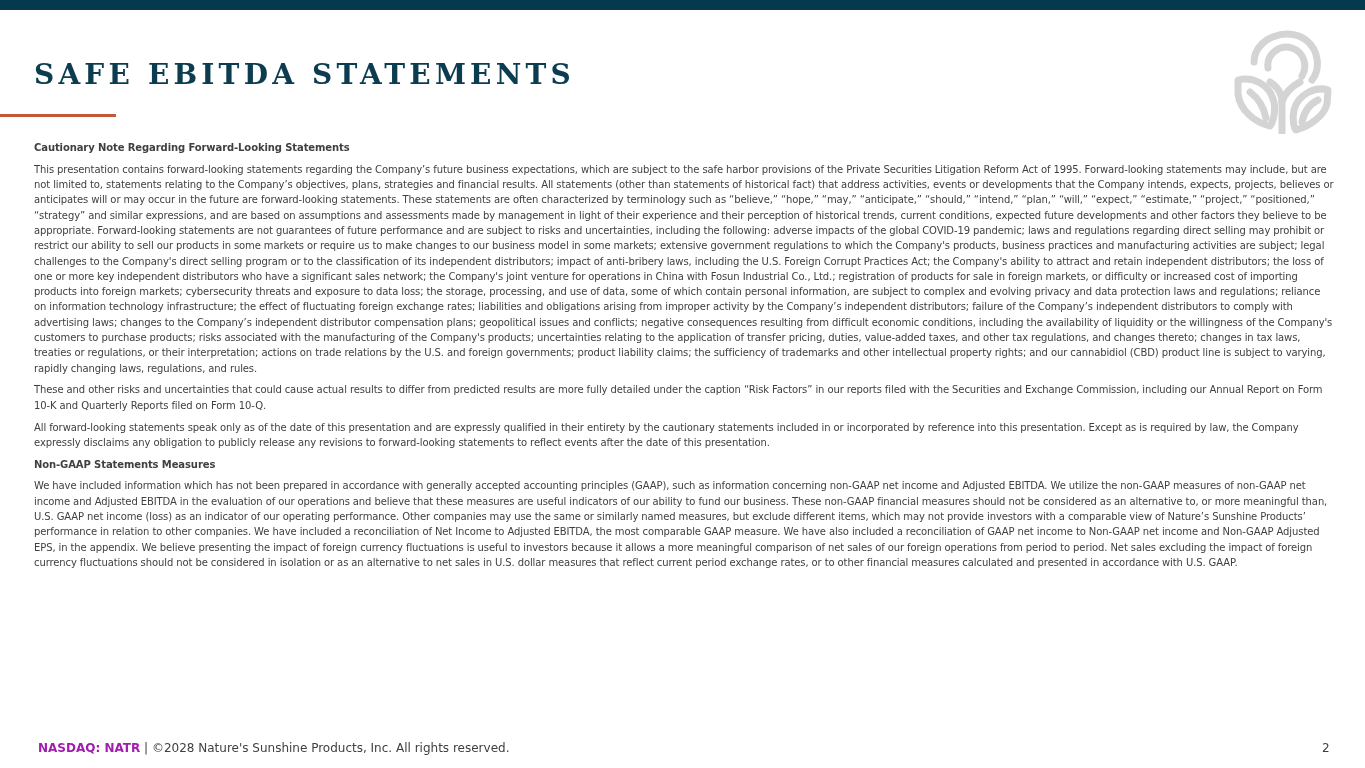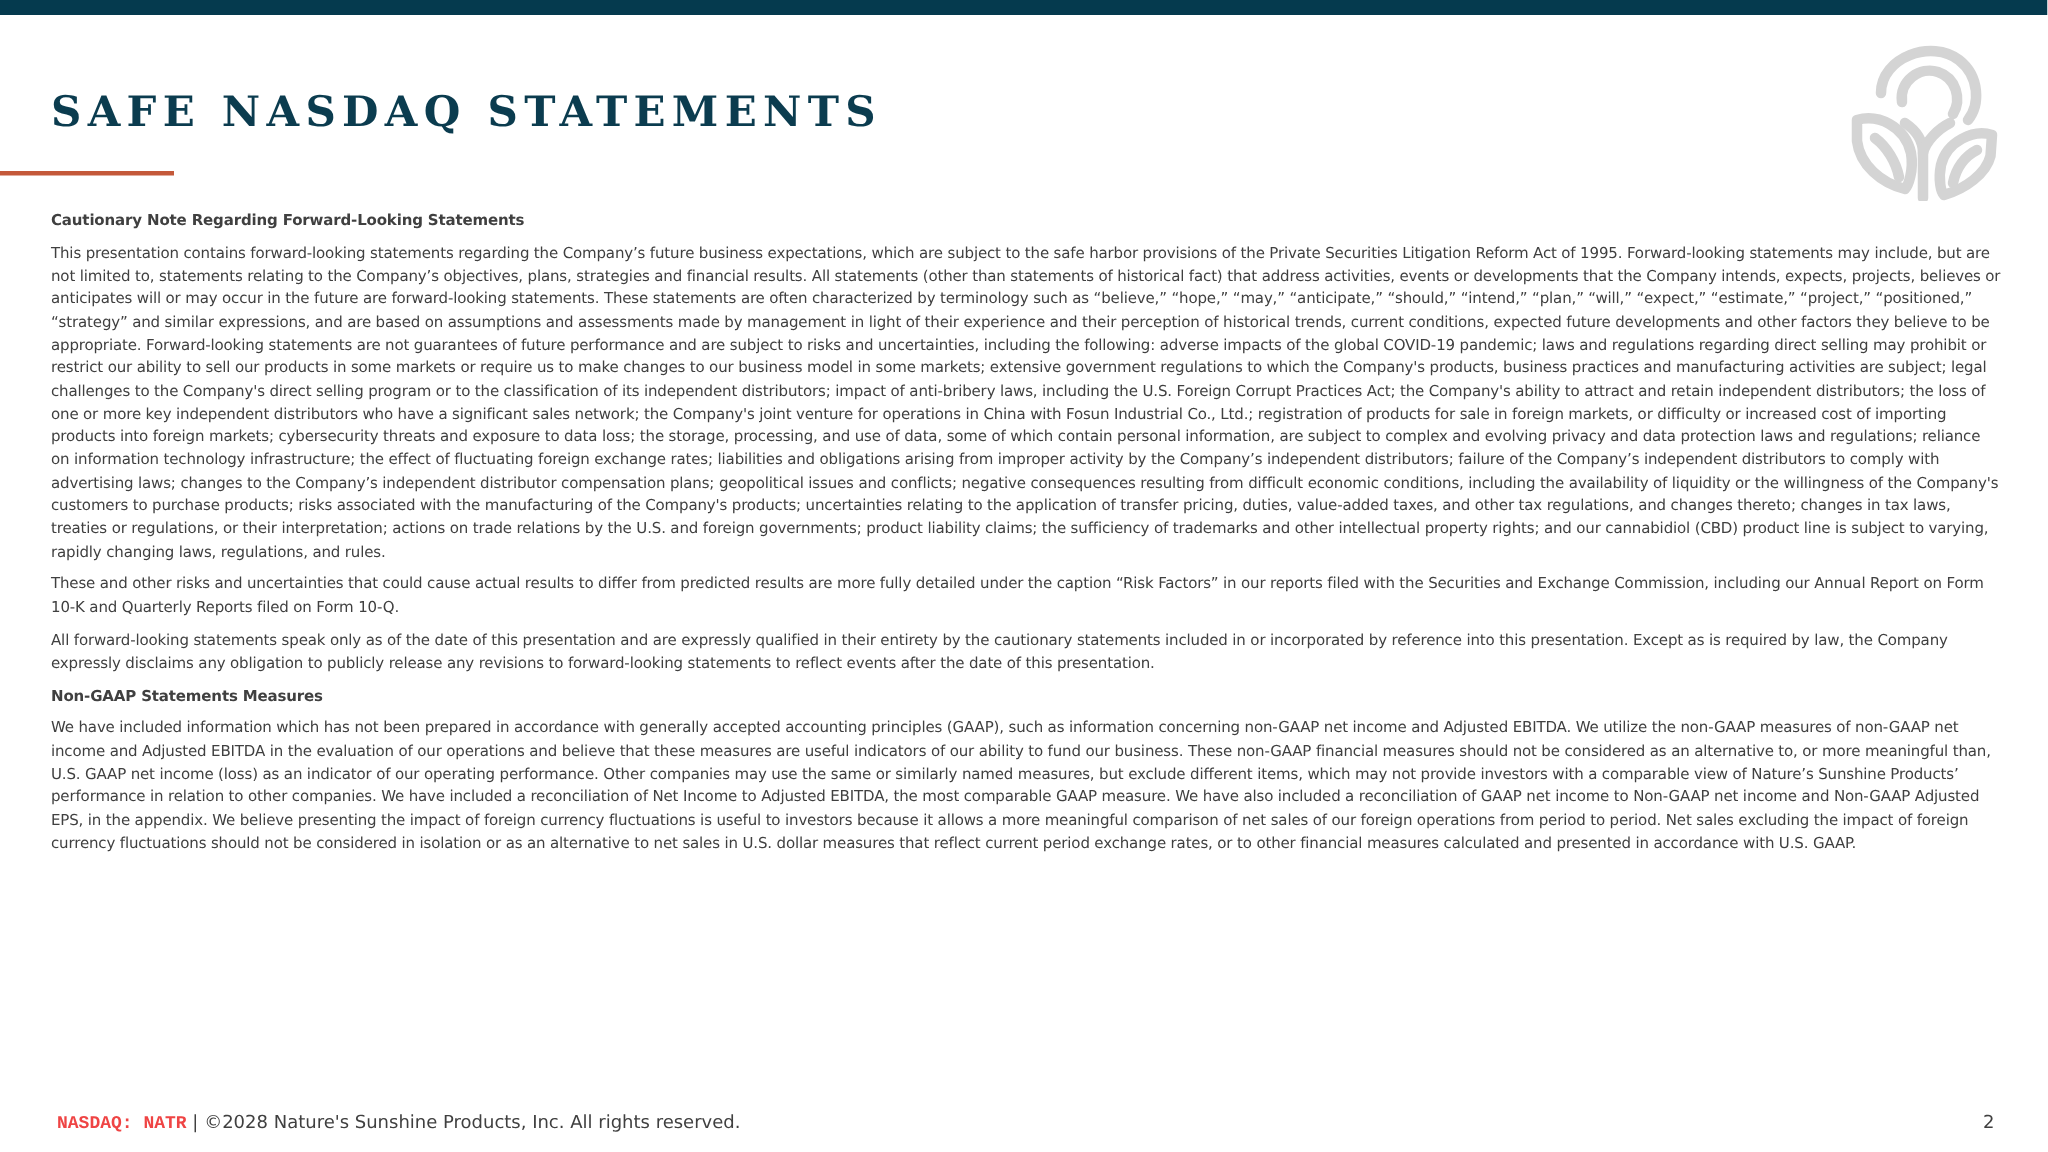--- a/index.html
+++ b/index.html
@@ -73,39 +73,38 @@
       position: absolute;
       left: 38px;
       top: 741px;
       font-family: "DejaVu Sans", "Liberation Sans", sans-serif;
       font-size: 12px;
       color: #404040;
       white-space: nowrap;
     }
     .footer .ticker {
       font-weight: bold;
-      color: #ef4444;
-      font-family: Liberation Mono, monospace;
+      color: #a21caf;
     }
     .page-number {
       position: absolute;
       left: 1322px;
       top: 741px;
       font-family: "DejaVu Sans", "Liberation Sans", sans-serif;
       font-size: 12px;
       color: #404040;
     }
   </style>
 </head>
 <body>
 
 <div class="slide">
   <div class="top-bar"></div>
 
-  <h1 class="title">SAFE NASDAQ STATEMENTS</h1>
+  <h1 class="title">SAFE EBITDA STATEMENTS</h1>
   <div class="accent-line"></div>
 
   <svg class="logo" viewBox="0 0 100 110" fill="none" stroke="#d4d4d4" stroke-width="7" stroke-linecap="round" stroke-linejoin="round">
 
     <path d="M22 38 C 22 14, 56 2, 74 16 C 88 27, 88 46, 80 56"></path>
 
     <path d="M36 44 C 34 30, 48 20, 60 24 C 72 28, 76 42, 70 52"></path>
 
     <path d="M50 108 L 50 78 C 50 68, 44 62, 38 58"></path>
     <path d="M50 78 C 52 70, 60 62, 68 58"></path>

